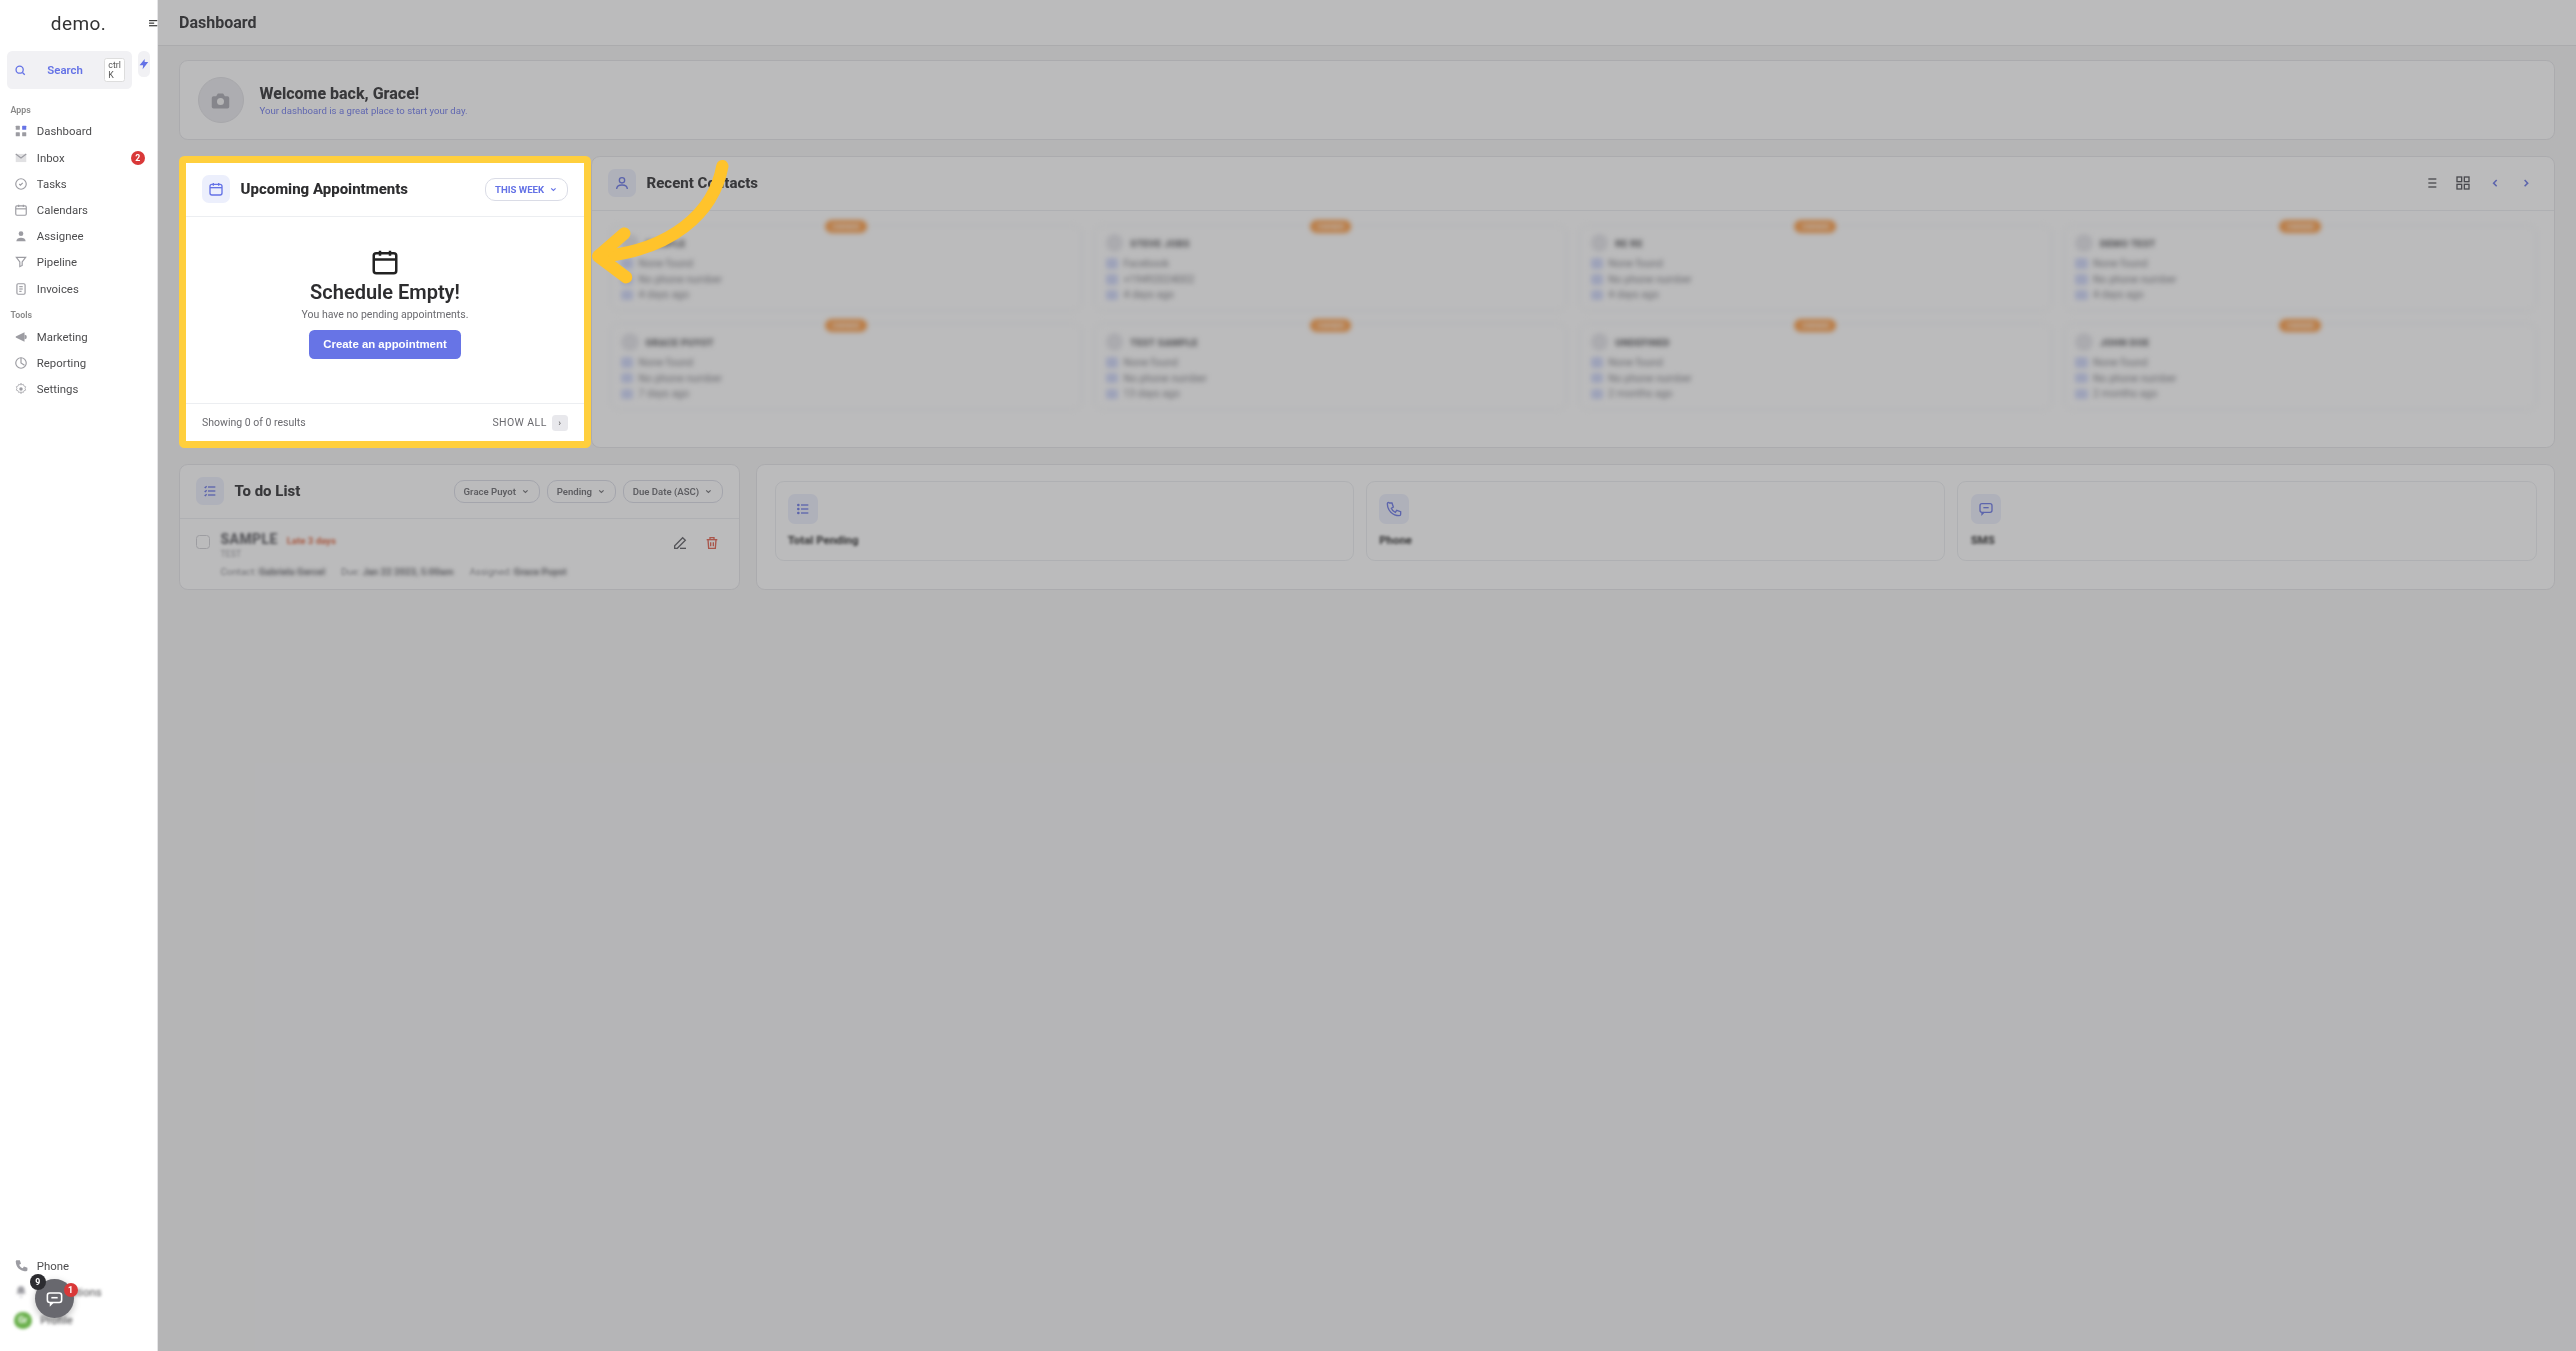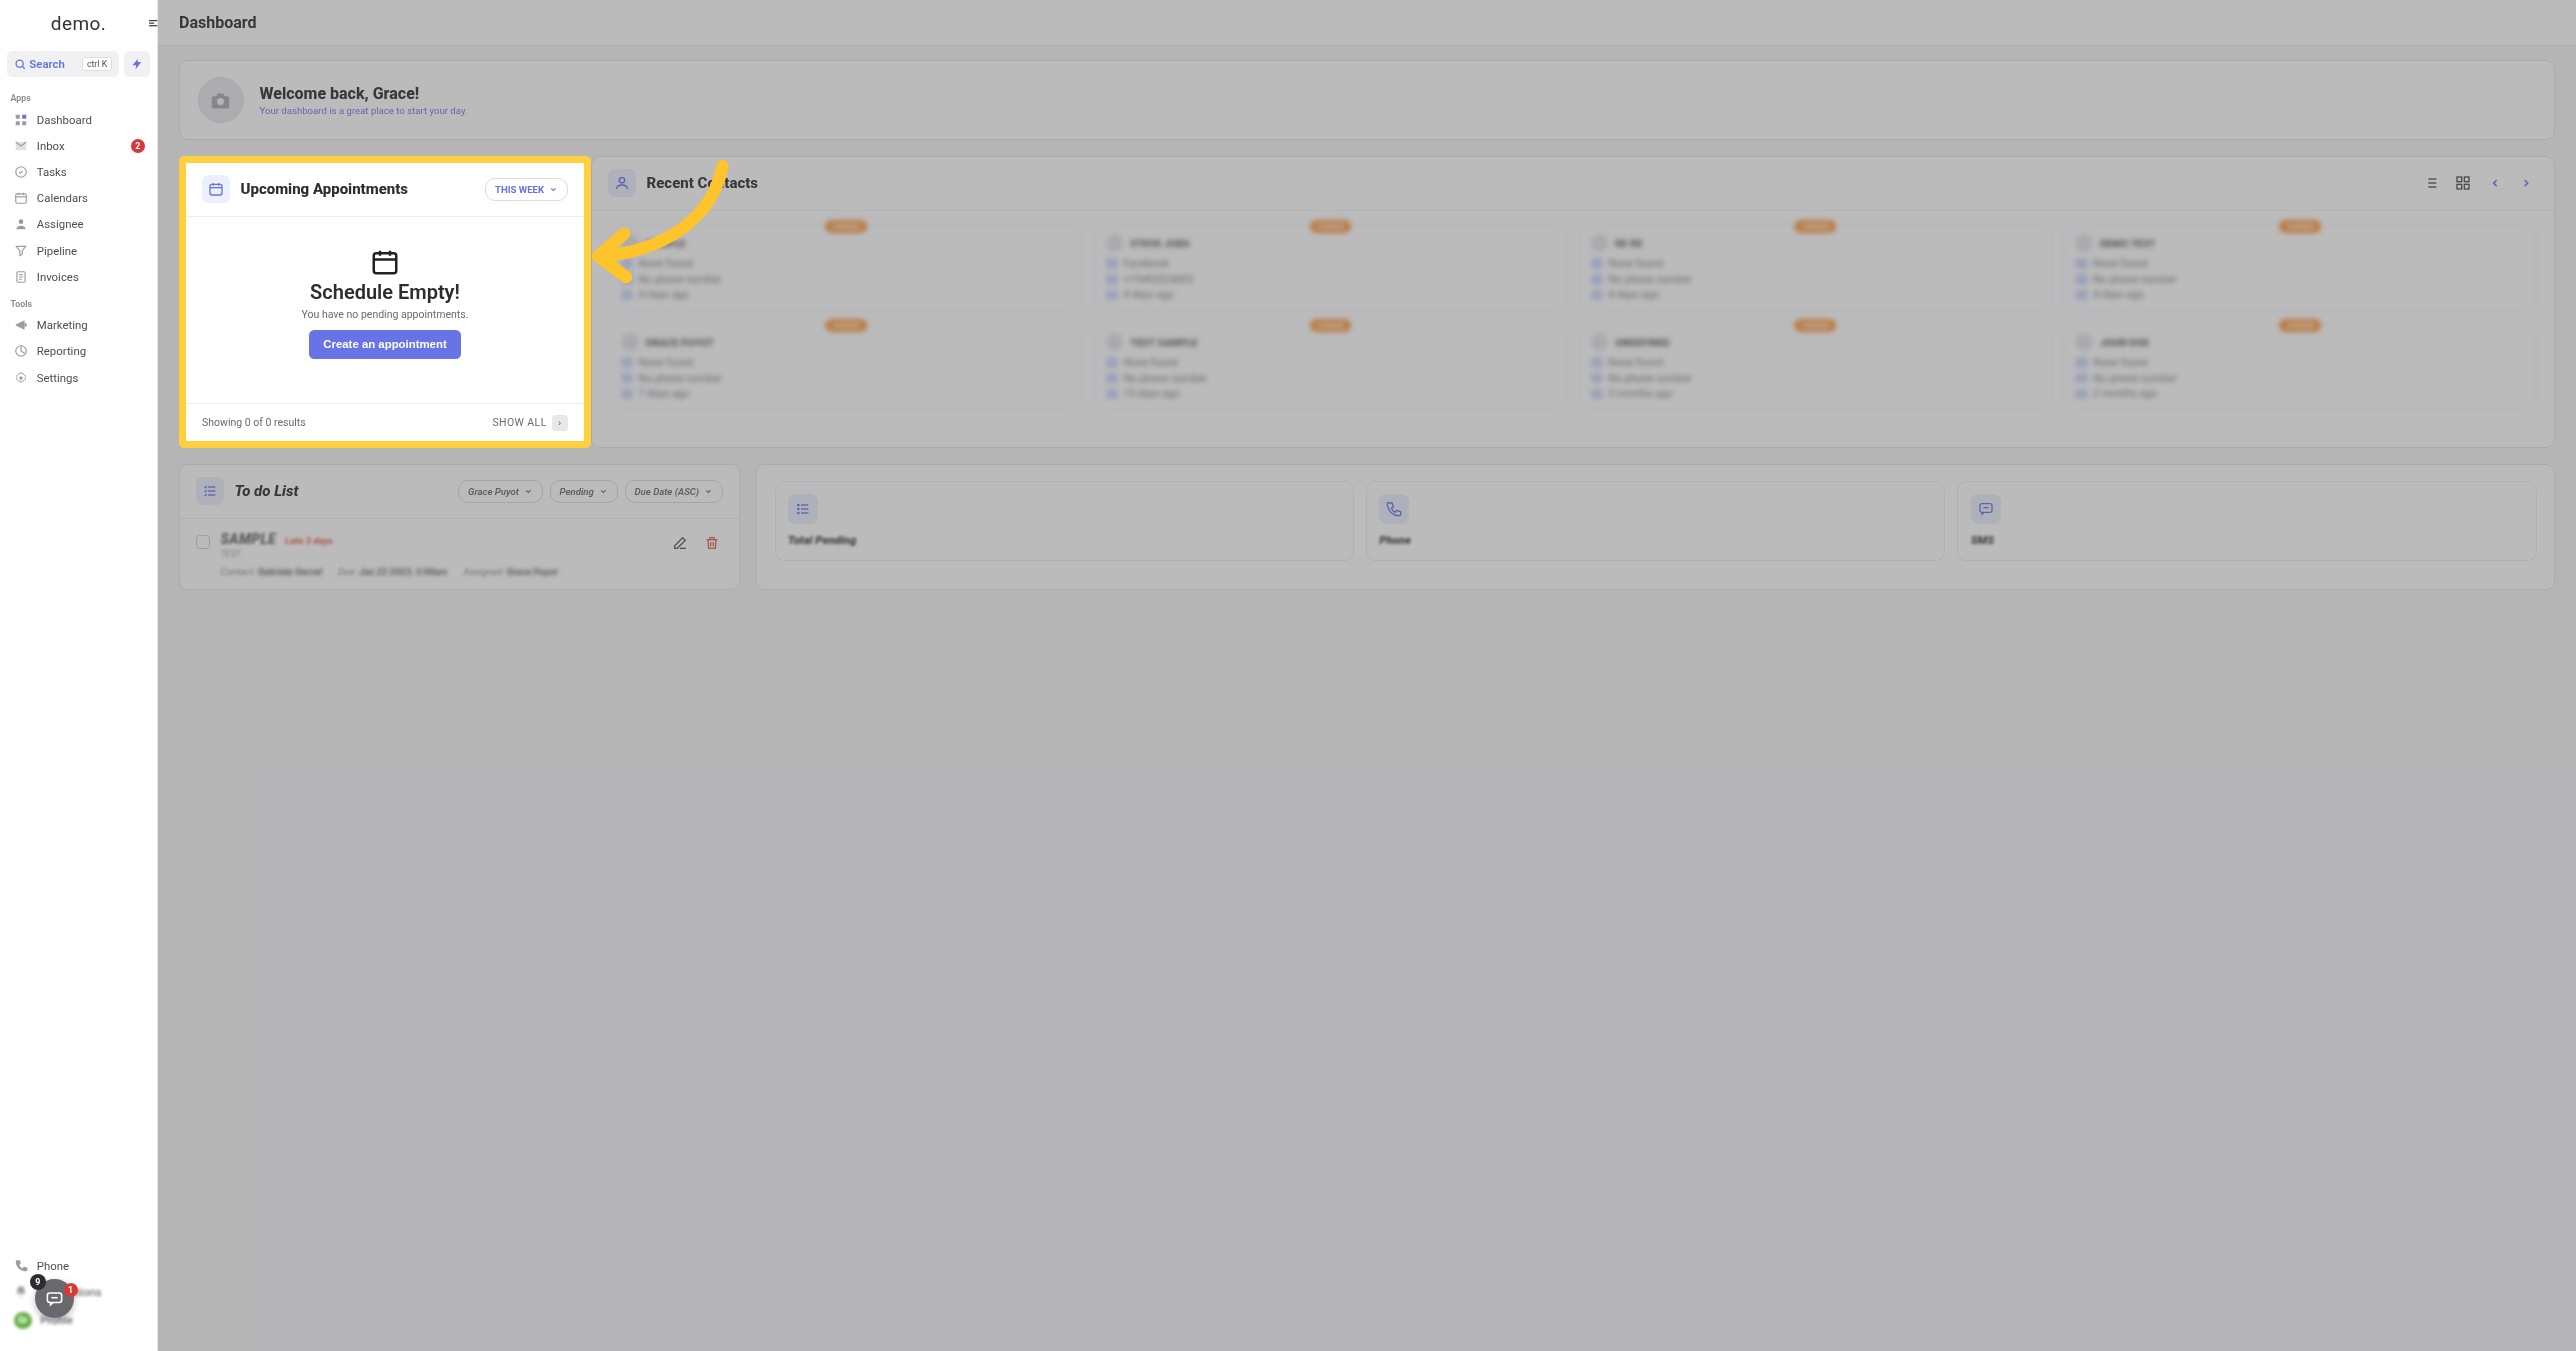--- a/index.html
+++ b/index.html
@@ -4,21 +4,21 @@
 <style>
   * { box-sizing: border-box; margin: 0; padding: 0; }
   html, body { height: 100%; font-family: -apple-system, BlinkMacSystemFont, "Segoe UI", Roboto, sans-serif; background: #f5f5f6; color: #2d2d2f; }
   .app { display: flex; height: 100%; position: relative; }
   
   .sidebar { width: 158px; flex-shrink: 0; background: #fff; border-right: 0.9px solid #e5e5e7; display: flex; flex-direction: column; padding: 12.3px 7px; position: relative; z-index: 1; }
   .logo-row { display: flex; align-items: center; justify-content: center; margin-bottom: 16px; position: relative; }
   .logo { font-size: 19px; font-weight: 400; color: #333; letter-spacing: 0.4px; }
   .collapse-btn { position: absolute; right: -12.3px; top: 1.8px; width: 17.5px; height: 17.5px; display: flex; align-items: center; justify-content: center; color: #3d3d3d; cursor: pointer; }
   .search-row { display: flex; gap: 5.3px; margin-bottom: 12.3px; }
-  .search-box { flex: 1; display: flex; align-items: center; background: #f1f1f4; border-radius: 5.3px; padding: 1px 7px; gap: 3px; cursor: pointer; }
+  .search-box { flex: 1; display: flex; align-items: center; background: #f1f1f4; border-radius: 5.3px; padding: 7px 7px; gap: 21px; cursor: pointer; }
   .search-box .sicon { color: #6472e6; }
   .search-box .slabel { color: #6472e6; font-weight: 600; font-size: 11.4px; flex: 1; }
   .search-box .shortcut { font-size: 8.8px; color: #555; background: #fff; border: 0.9px solid #ddd; border-radius: 2.6px; padding: 0.9px 3.5px; }
   .bolt-btn { width: 26px; height: 26px; background: #f1f1f4; border-radius: 5.3px; display:flex; align-items:center; justify-content:center; color:#6472e6; cursor:pointer; }
   .section-label { font-size: 8.8px; color: #888; font-weight: 600; margin: 3.5px 0 3.5px 3.5px; }
   .nav { list-style: none; }
   .nav li { display: flex; align-items: center; gap: 8.8px; padding: 6.1px 7px; border-radius: 5.3px; font-size: 11.4px; color: #4d4d4f; cursor: pointer; position: relative; }
   .nav li .nicon { width: 14px; height: 14px; display:inline-flex; align-items:center; justify-content:center; color:#8a8a90; }
   .nav li .badge { position: absolute; right: 5.3px; background: #d93838; color: #fff; font-size: 8.8px; font-weight: 700; border-radius: 8.8px; min-width: 14px; height: 14px; line-height: 14px; text-align: center; padding:0 3.5px; }
   .nav-tools { margin-top: 8.8px; }
@@ -59,21 +59,21 @@
   .rc-body { flex:1; padding: 14px 17.5px; filter: blur(2.6px); }
   .rc-grid { display:grid; grid-template-columns: repeat(4, 1fr); gap:12.3px; }
   .rc-card { border:0.9px solid #eceef1; border-radius:8.8px; padding:8.8px 10.5px; font-size:10.5px; color:#7a7a80; position:relative; }
   .rc-card .rc-name-row { display:flex; align-items:center; gap:7px; margin-bottom:5.3px; }
   .rc-card .rc-av { width:17.5px; height:17.5px; border-radius:50%; background:#e5e5ea; }
   .rc-card .rc-name { font-weight:800; color:#4e4e52; letter-spacing:0.4px; text-transform:uppercase; font-size:9.6px; }
   .rc-card .ownlabel { position:absolute; top:-5.3px; left:50%; transform:translateX(-50%); background:#ff983b; color:#fff; font-size:8px; font-weight:700; padding:1.8px 7px; border-radius:8.8px; }
   .rc-line { display:flex; align-items:center; gap:5.3px; margin-top:2.6px; }
   .rc-line .dot { width:12.3px; height:10.5px; border-radius:2.6px; background:#cfd7fb; display:inline-block; }
   
-  .row-3 { display:flex; gap:16px; margin-top:16px;font-style:italic; }
+  .row-3 { display:flex; gap:16px; margin-top:16px; }
   .todo { flex: 0 0 561px; }
   .followups { flex:1; }
   .todo-hd-right, .fu-hd-right { display:flex; gap:7px; }
   .todo-body { padding:12.3px 16px; }
   .todo-item { display:flex; align-items:flex-start; gap:10.5px; }
   .chk { width:14px; height:14px; border:1.3px solid #cfcfd4; border-radius:3.5px; margin-top:3.5px; cursor:pointer; }
   .todo-meta { flex:1; filter: blur(1.8px); }
   .todo-title-row { display:flex; gap:8.8px; align-items:baseline; }
   .todo-title { font-weight:800; color:#5a5a5f; letter-spacing:0.4px; }
   .late-tag { color:#e0633c; font-size:9.6px; font-weight:700; }

